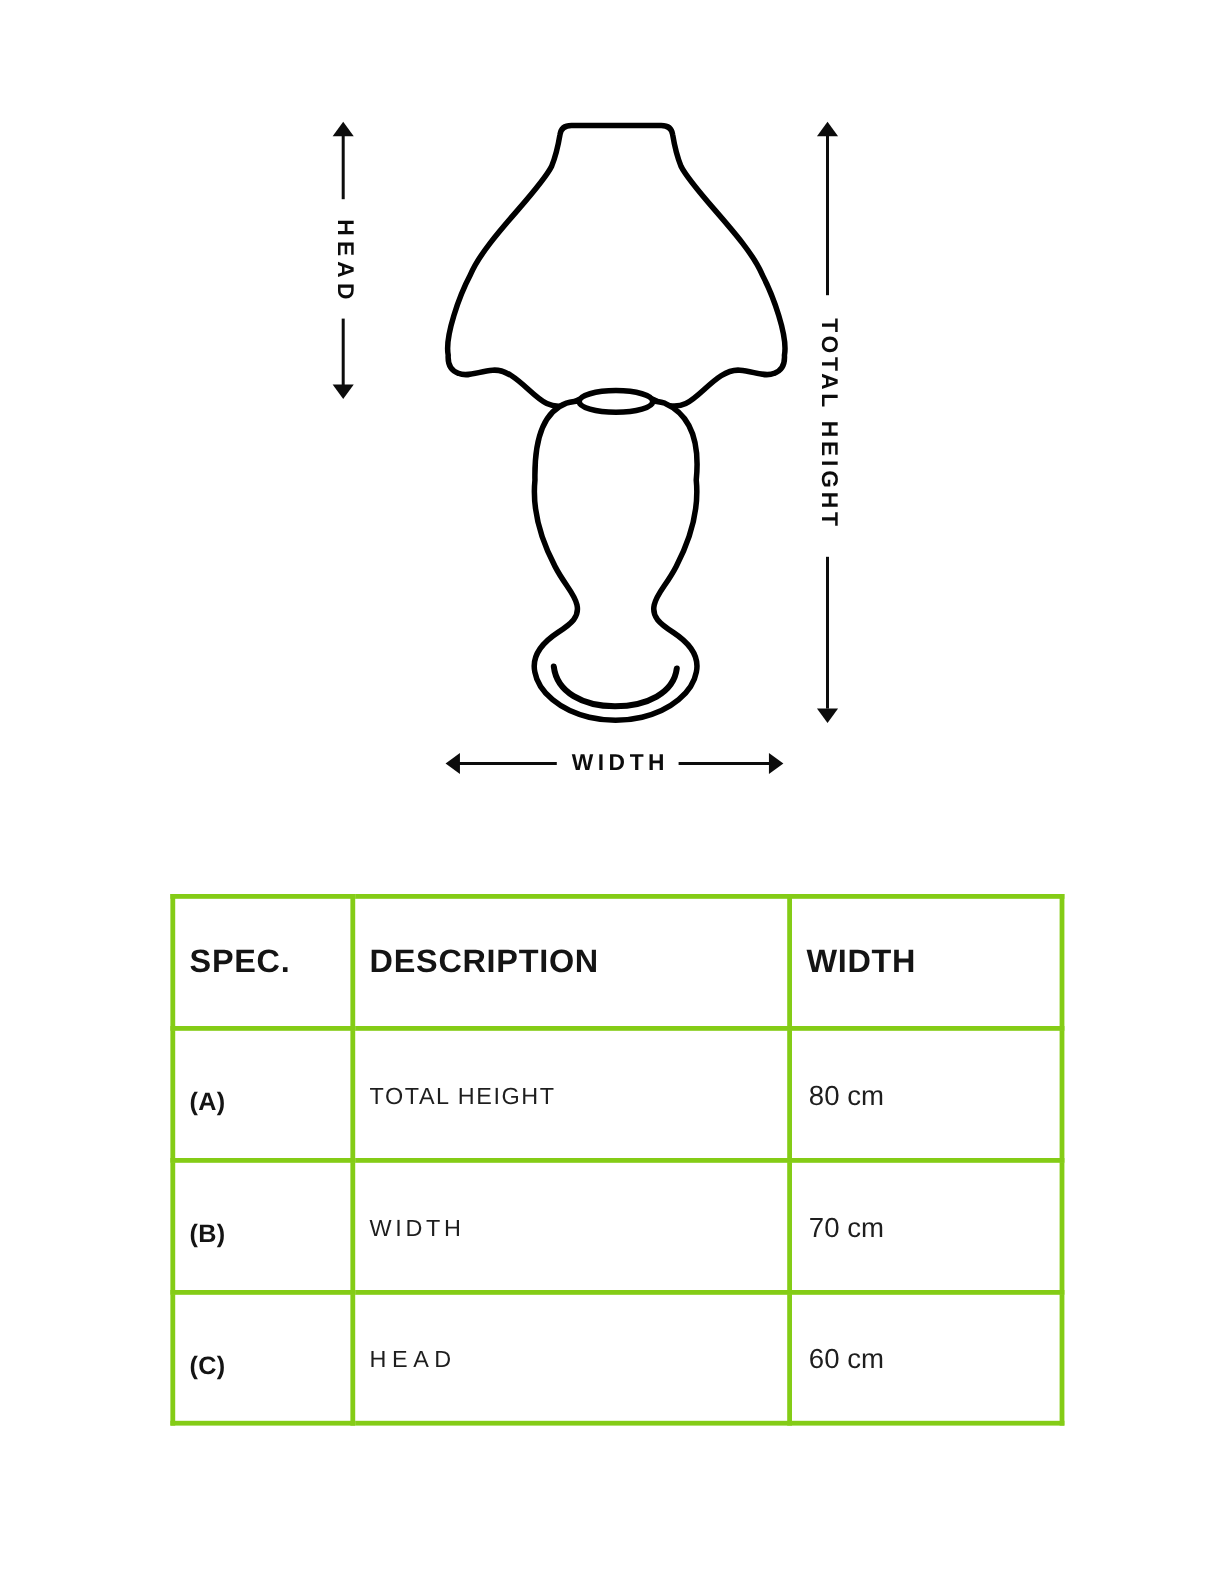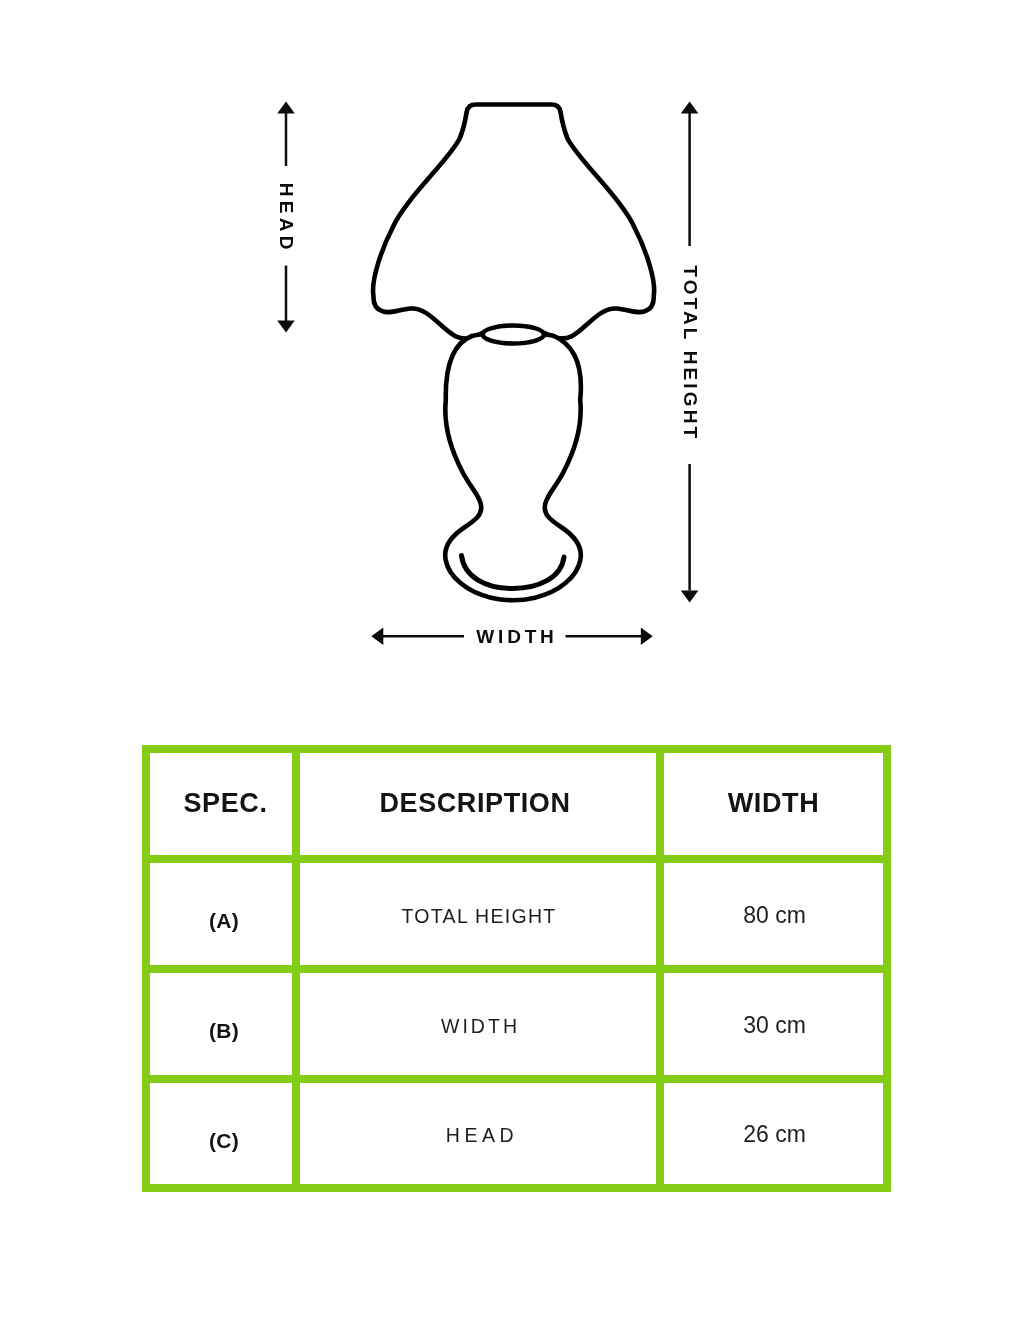--- a/index.html
+++ b/index.html
@@ -1,20 +1,20 @@
 <!DOCTYPE html>
 <html><head>
 <meta charset="utf-8">
 <style>
   html,body{margin:0;padding:0;background:#ffffff;}
   #page{position:relative;width:1024px;height:1324px;background:#ffffff;overflow:hidden;
         font-family:"Liberation Sans", sans-serif;}
   svg text{font-family:"Liberation Sans", sans-serif;}
   table.spec{position:absolute;left:142px;top:745px;border-collapse:collapse;table-layout:fixed;}
-  table.spec td{border:8px solid #84cc16;text-align:center;vertical-align:middle;padding:12px;}
+  table.spec td{border:4px solid #84cc16;text-align:left;vertical-align:middle;padding:12px;}
   .hdr{font-weight:bold;font-size:27px;color:#141414;letter-spacing:0.6px;position:relative;top:-1px;}
   .lbl{font-weight:bold;font-size:21px;color:#141414;letter-spacing:0.2px;position:relative;top:7px;}
   .dsc{font-size:19.5px;color:#1e1e1e;position:relative;top:2px;}
   .siz{font-size:23px;color:#1e1e1e;letter-spacing:0px;position:relative;top:1px;padding-left:2px;}
 </style>
 </head>
 <body>
 <div id="page">
 
   <svg width="1024" height="1324" viewBox="0 0 1024 1324" style="position:absolute;left:0;top:0">
@@ -115,26 +115,26 @@
 
       <td><span class="siz">80 cm</span></td>
     </tr>
 
     <tr style="height:110px">
 
       <td style="padding-right:6px"><span class="lbl">(B)</span></td>
 
       <td style="padding-right:7px"><span class="dsc" style="letter-spacing:3.05px">WIDTH</span></td>
 
-      <td><span class="siz">30 cm</span></td>
+      <td><span class="siz">70 cm</span></td>
     </tr>
 
     <tr style="height:109px">
 
       <td style="padding-right:6px"><span class="lbl">(C)</span></td>
 
       <td style="padding-right:4px"><span class="dsc" style="letter-spacing:4.6px">HEAD</span></td>
 
-      <td><span class="siz">26 cm</span></td>
+      <td><span class="siz">60 cm</span></td>
     </tr>
   </tbody>
     </table>
 </div>
 
 </body></html>

